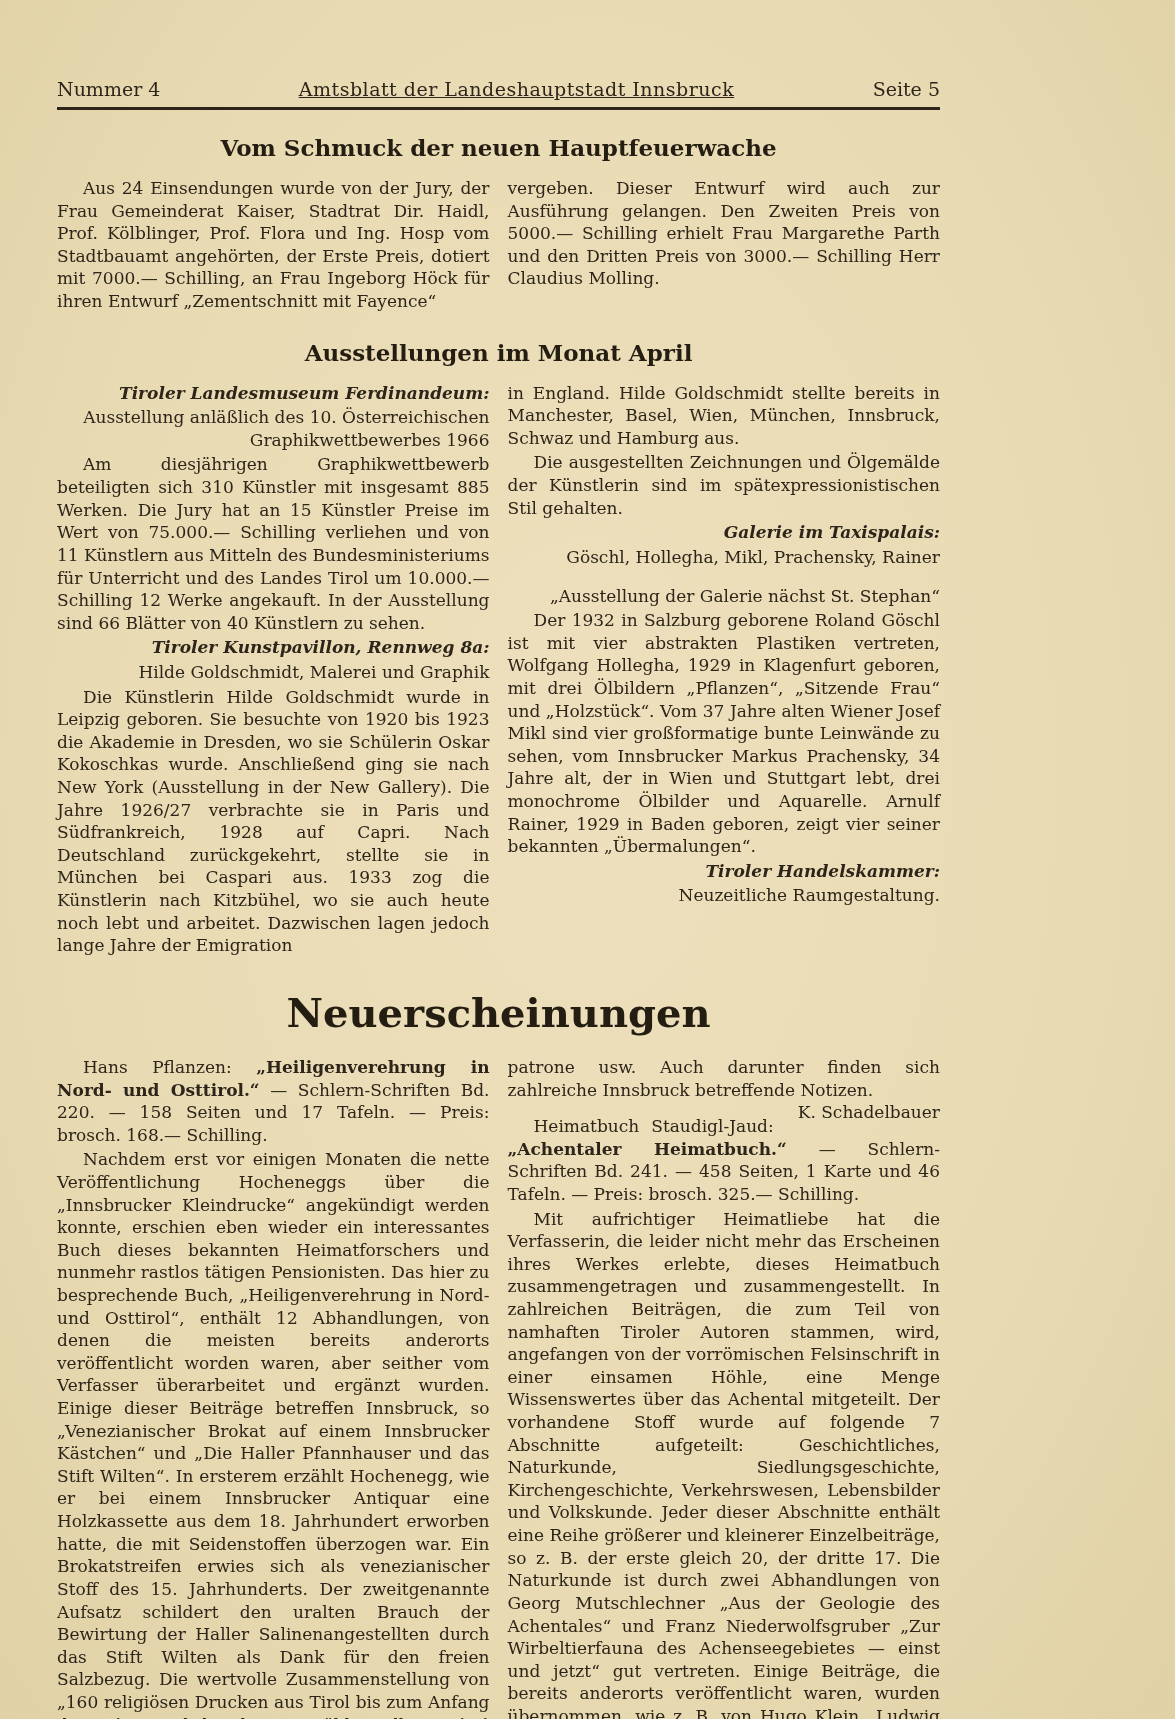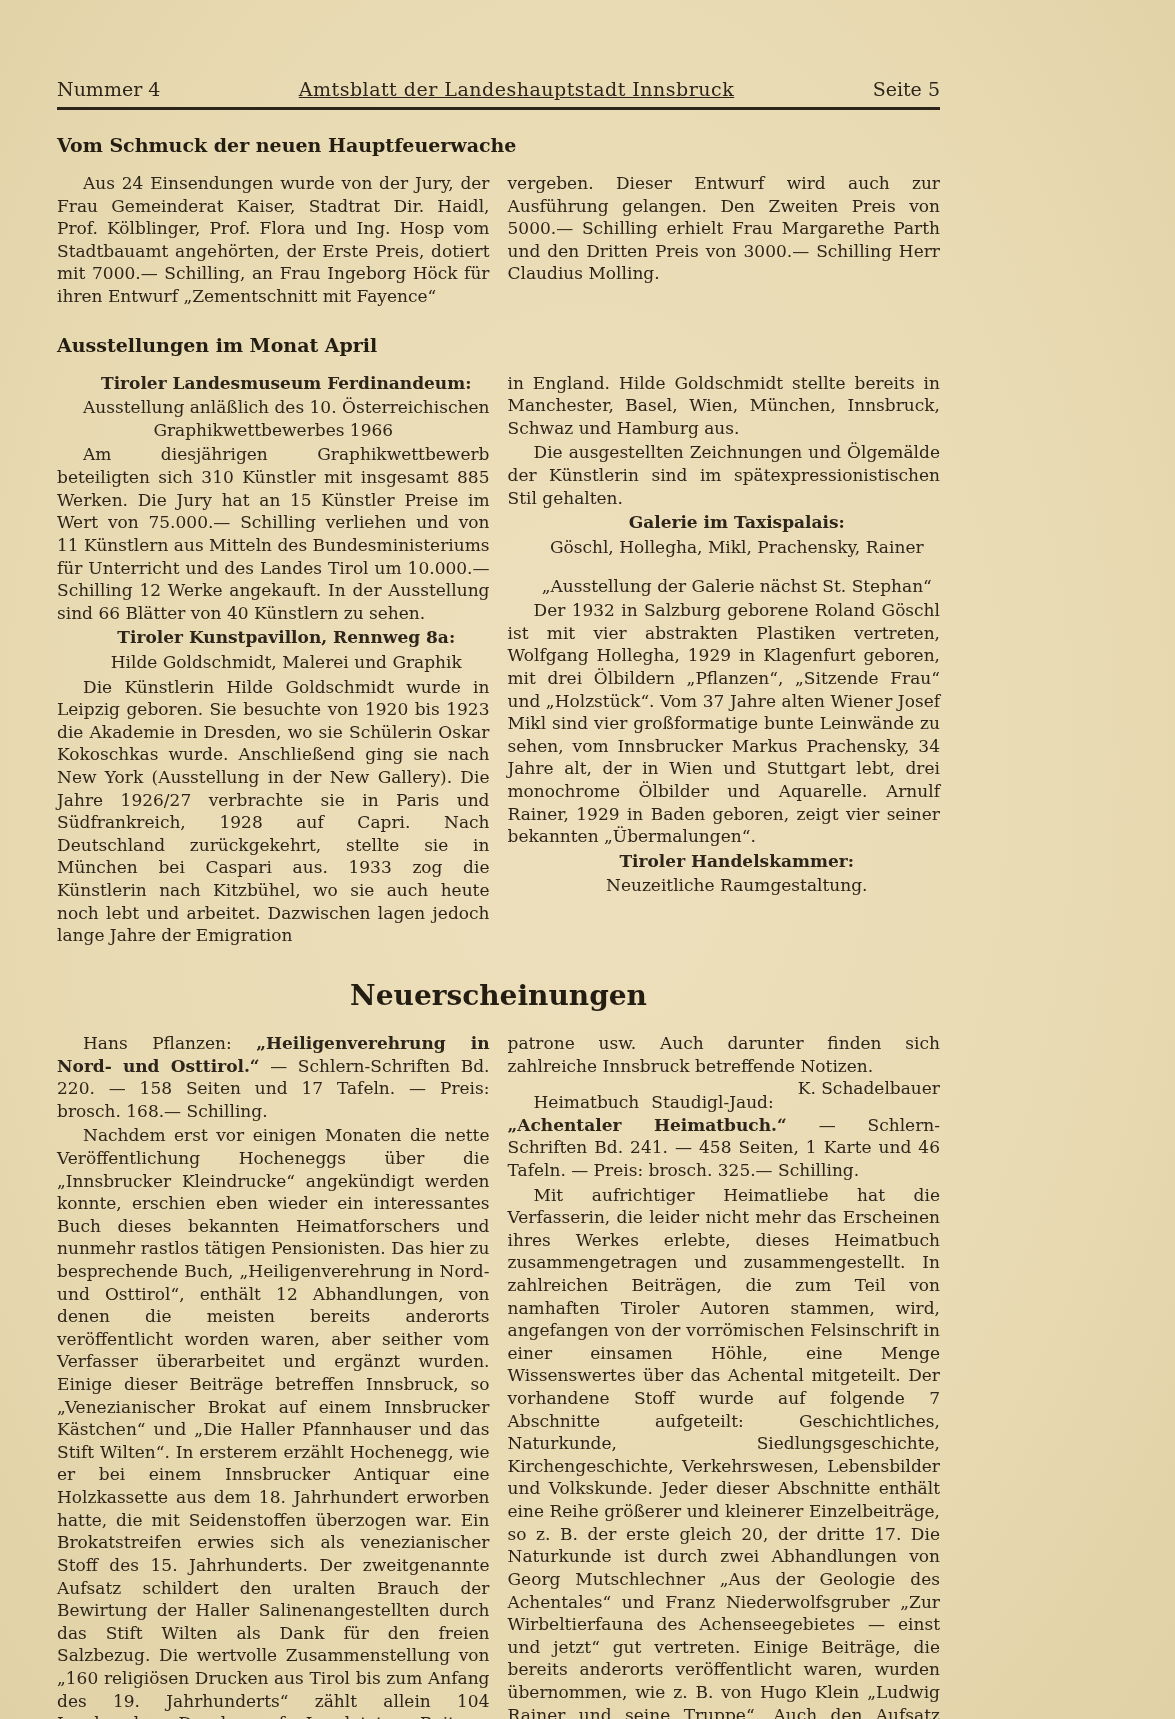--- a/index.html
+++ b/index.html
@@ -7,29 +7,29 @@
     width:1175px;height:1719px;
     background:radial-gradient(ellipse at 50% 45%, #eee0bd 0%, #e8dab2 62%, #e0d1a6 100%);
     color:#2d251a;
     font-family:"DejaVu Serif","Liberation Serif",serif;
     overflow:hidden;
   }
   .page{box-sizing:border-box;width:997px;height:1719px;padding:78px 57px 16px;overflow:hidden;}
   .masthead{display:flex;align-items:flex-end;justify-content:space-between;
     font-size:19px;padding-bottom:7px;border-bottom:3px solid #2d251a;}
   .masthead .mid{letter-spacing:.5px;text-decoration:underline;}
-  .art-title{text-align:left;font-weight:bold;font-size:19px;margin:24px 0 16px;color:#241d12;}
-  .big-title{text-align:center;font-weight:bold;font-size:28px;margin:30px 0 20px;color:#241d12;}
+  .art-title{text-align:center;font-weight:bold;font-size:23px;margin:24px 0 16px;color:#241d12;}
+  .big-title{text-align:center;font-weight:bold;font-size:40px;margin:30px 0 20px;color:#241d12;}
   .cols{display:flex;gap:18px;}
   .col{flex:1;min-width:0;font-size:17px;line-height:1.33;text-align:justify;
     hyphens:auto;-webkit-hyphens:auto;}
   .col p{margin:0 0 2px;text-indent:26px;}
   .col p.noindent{text-indent:0;}
-  .venue{font-weight:bold;text-align:center;text-indent:0;margin:14px 0 4px;}
-  .venue-sub{text-align:center;text-indent:0;margin:0 0 8px;}
+  .venue{font-weight:bold;text-align:right;text-indent:0;margin:14px 0 4px;font-style:italic;}
+  .venue-sub{text-align:right;text-indent:0;margin:0 0 8px;}
   .sig{float:right;padding-left:24px;}
   .art3 .col{min-height:560px;}
 </style>
 </head>
 <body>
 
 <div class="page">
 
   <div class="masthead">
     <span>Nummer 4</span>

